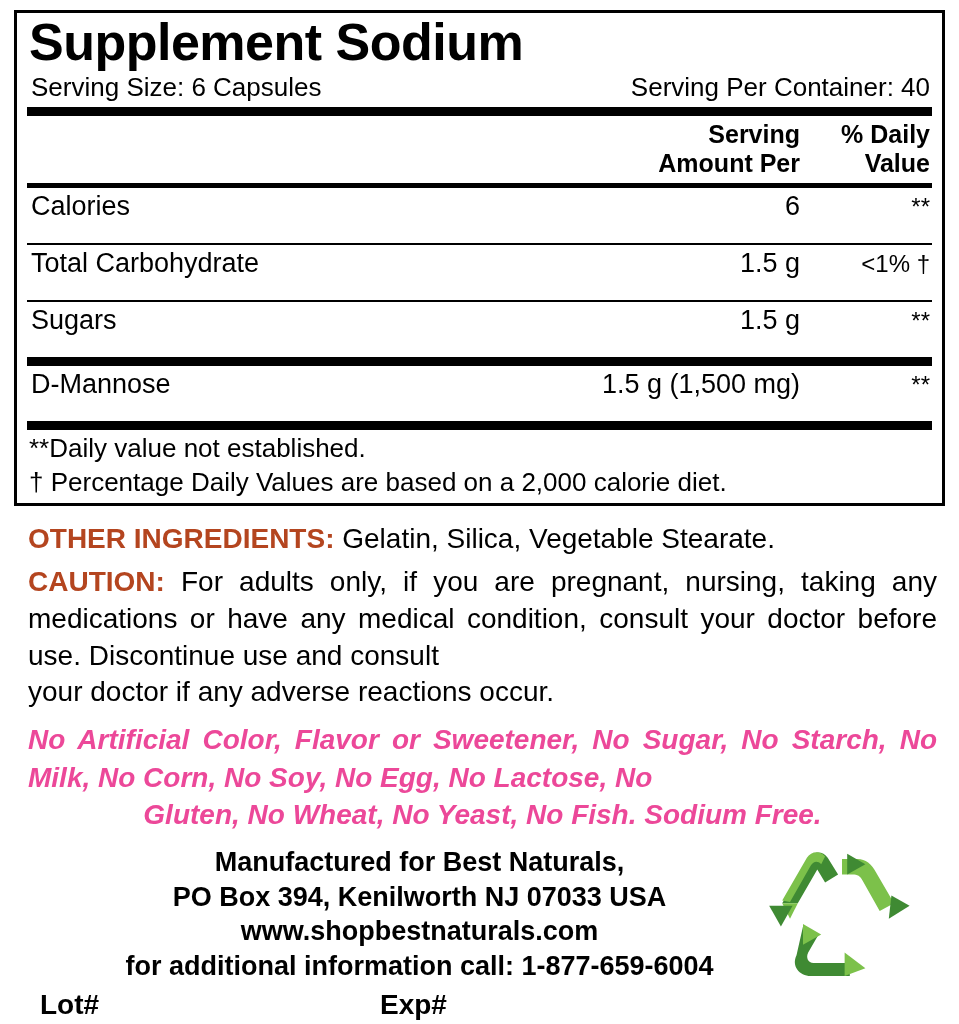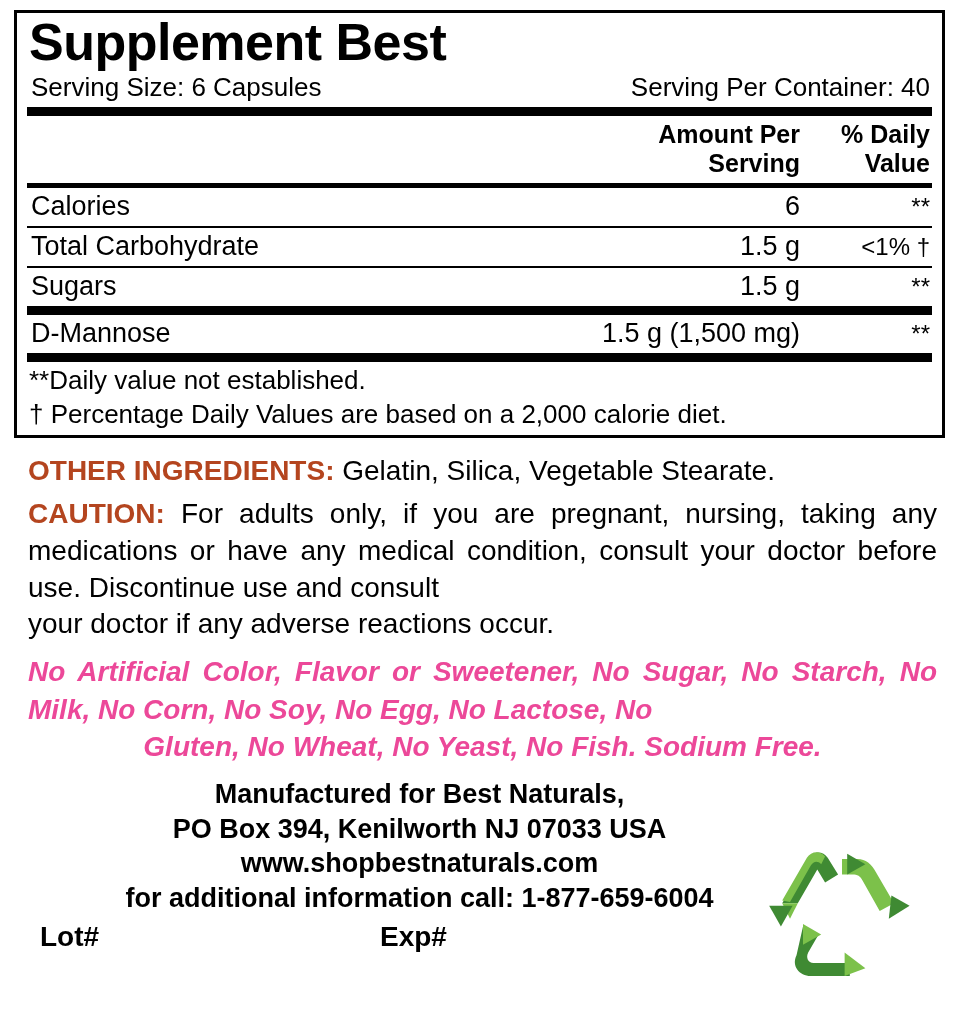--- a/index.html
+++ b/index.html
@@ -55,21 +55,21 @@
     line-height: 1.18;
     padding: 4px 2px 4px 0;
   }
   .hdr-amount { width: 250px; }
   .hdr-dv { width: 130px; }
 
   .nut-row {
     display: flex;
     align-items: baseline;
     font-size: 27px;
-    padding: 3px 2px 4px 4px;
+    padding: 3px 2px 21px 4px;
   }
   .nut-name { flex: 1 1 auto; }
   .nut-amt {
     width: 250px;
     text-align: right;
     white-space: nowrap;
   }
   .nut-dv {
     width: 130px;
     text-align: right;
@@ -140,33 +140,33 @@
     height: 130px;
   }
 </style>
 </head>
 <body>
 
 <div class="page">
 
   <div class="panel">
 
-    <div class="sf-title">Supplement Best</div>
+    <div class="sf-title">Supplement Sodium</div>
 
     <div class="sf-serving-row">
       <div>Serving Size: 6 Capsules</div>
       <div>Serving Per Container: 40</div>
     </div>
 
     <div class="rule-thick"></div>
 
     <div class="hdr-row">
       <div class="hdr-amount">
+        <div>Serving</div>
         <div>Amount Per</div>
-        <div>Serving</div>
       </div>
       <div class="hdr-dv">
         <div>% Daily</div>
         <div>Value</div>
       </div>
     </div>
 
     <div class="rule-med"></div>
 
     <div class="nut-row">

